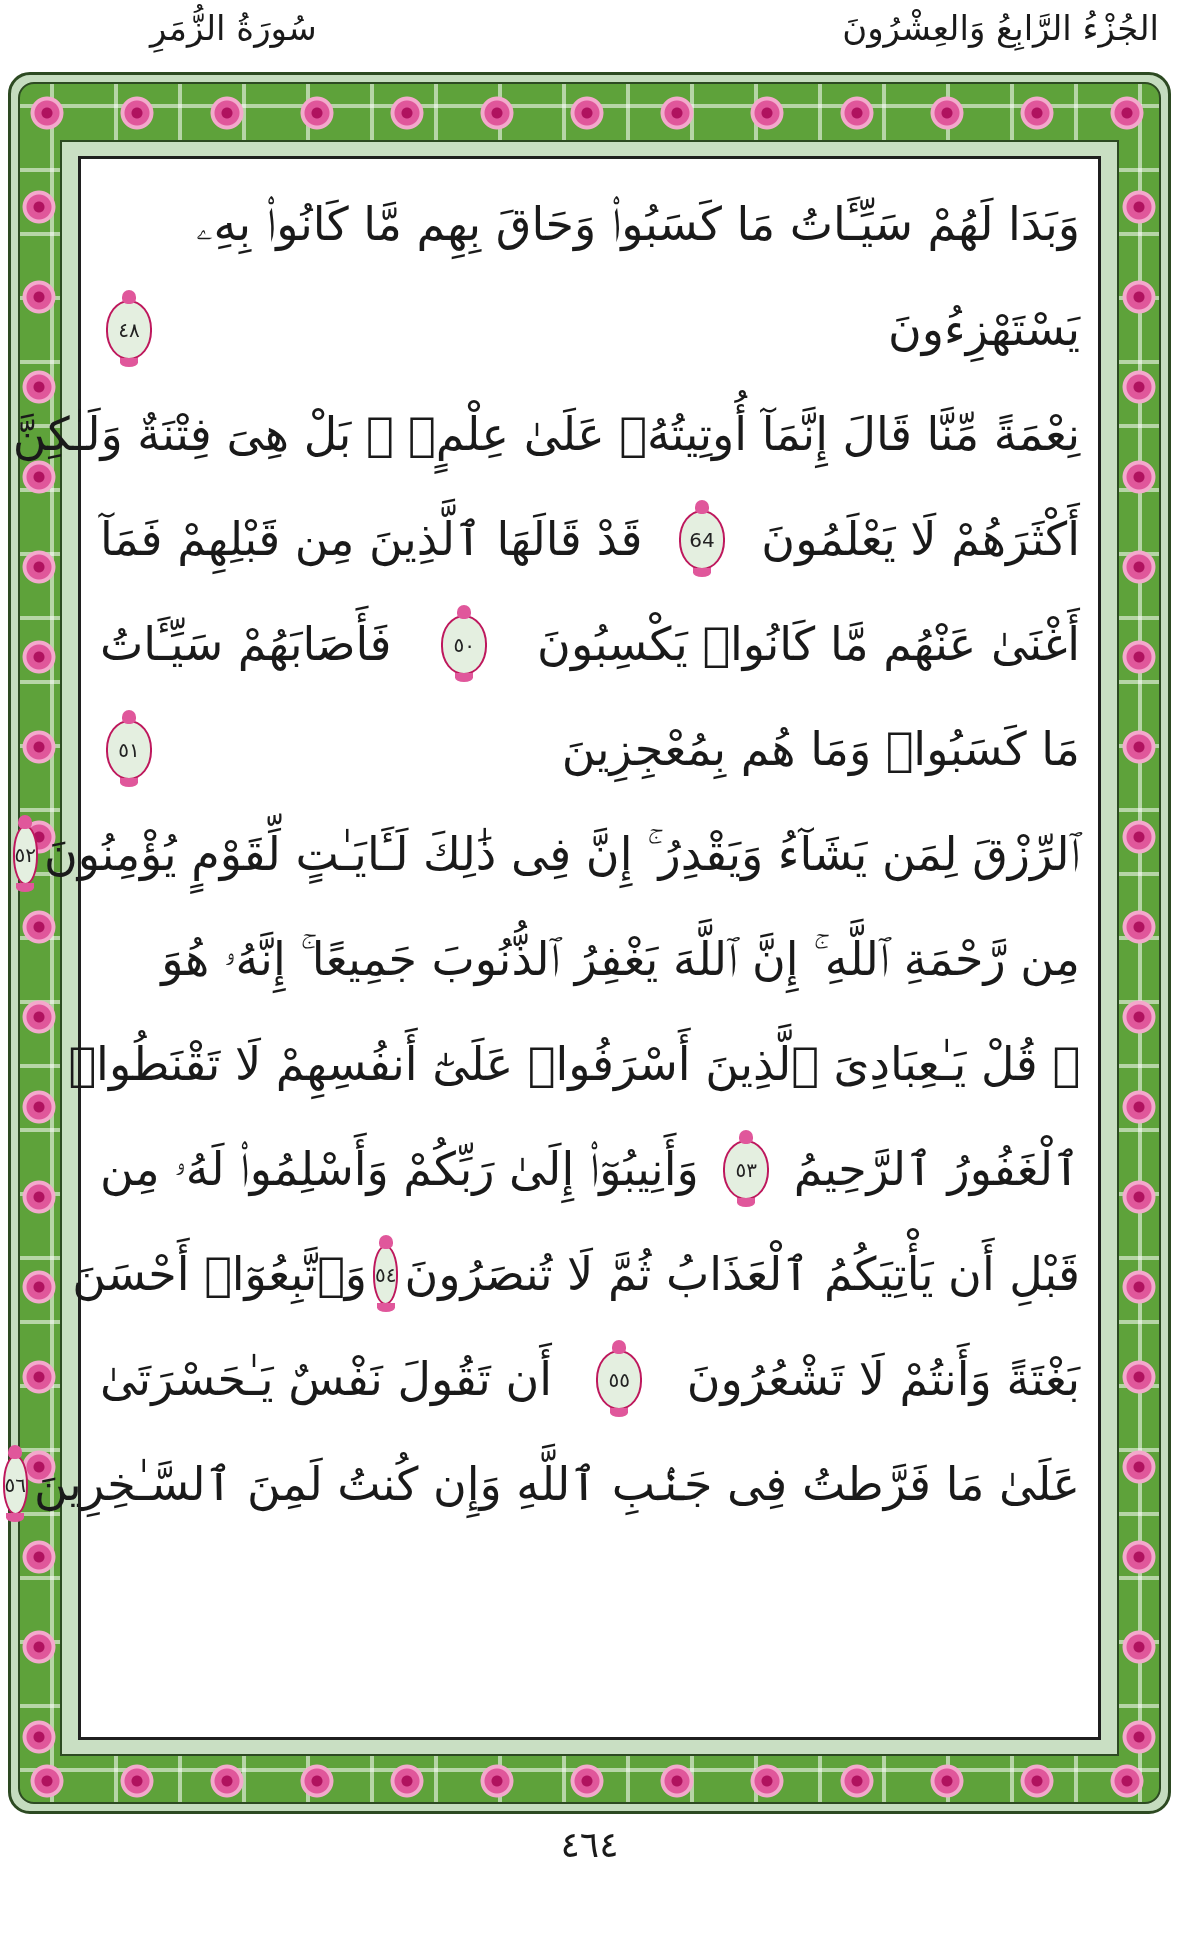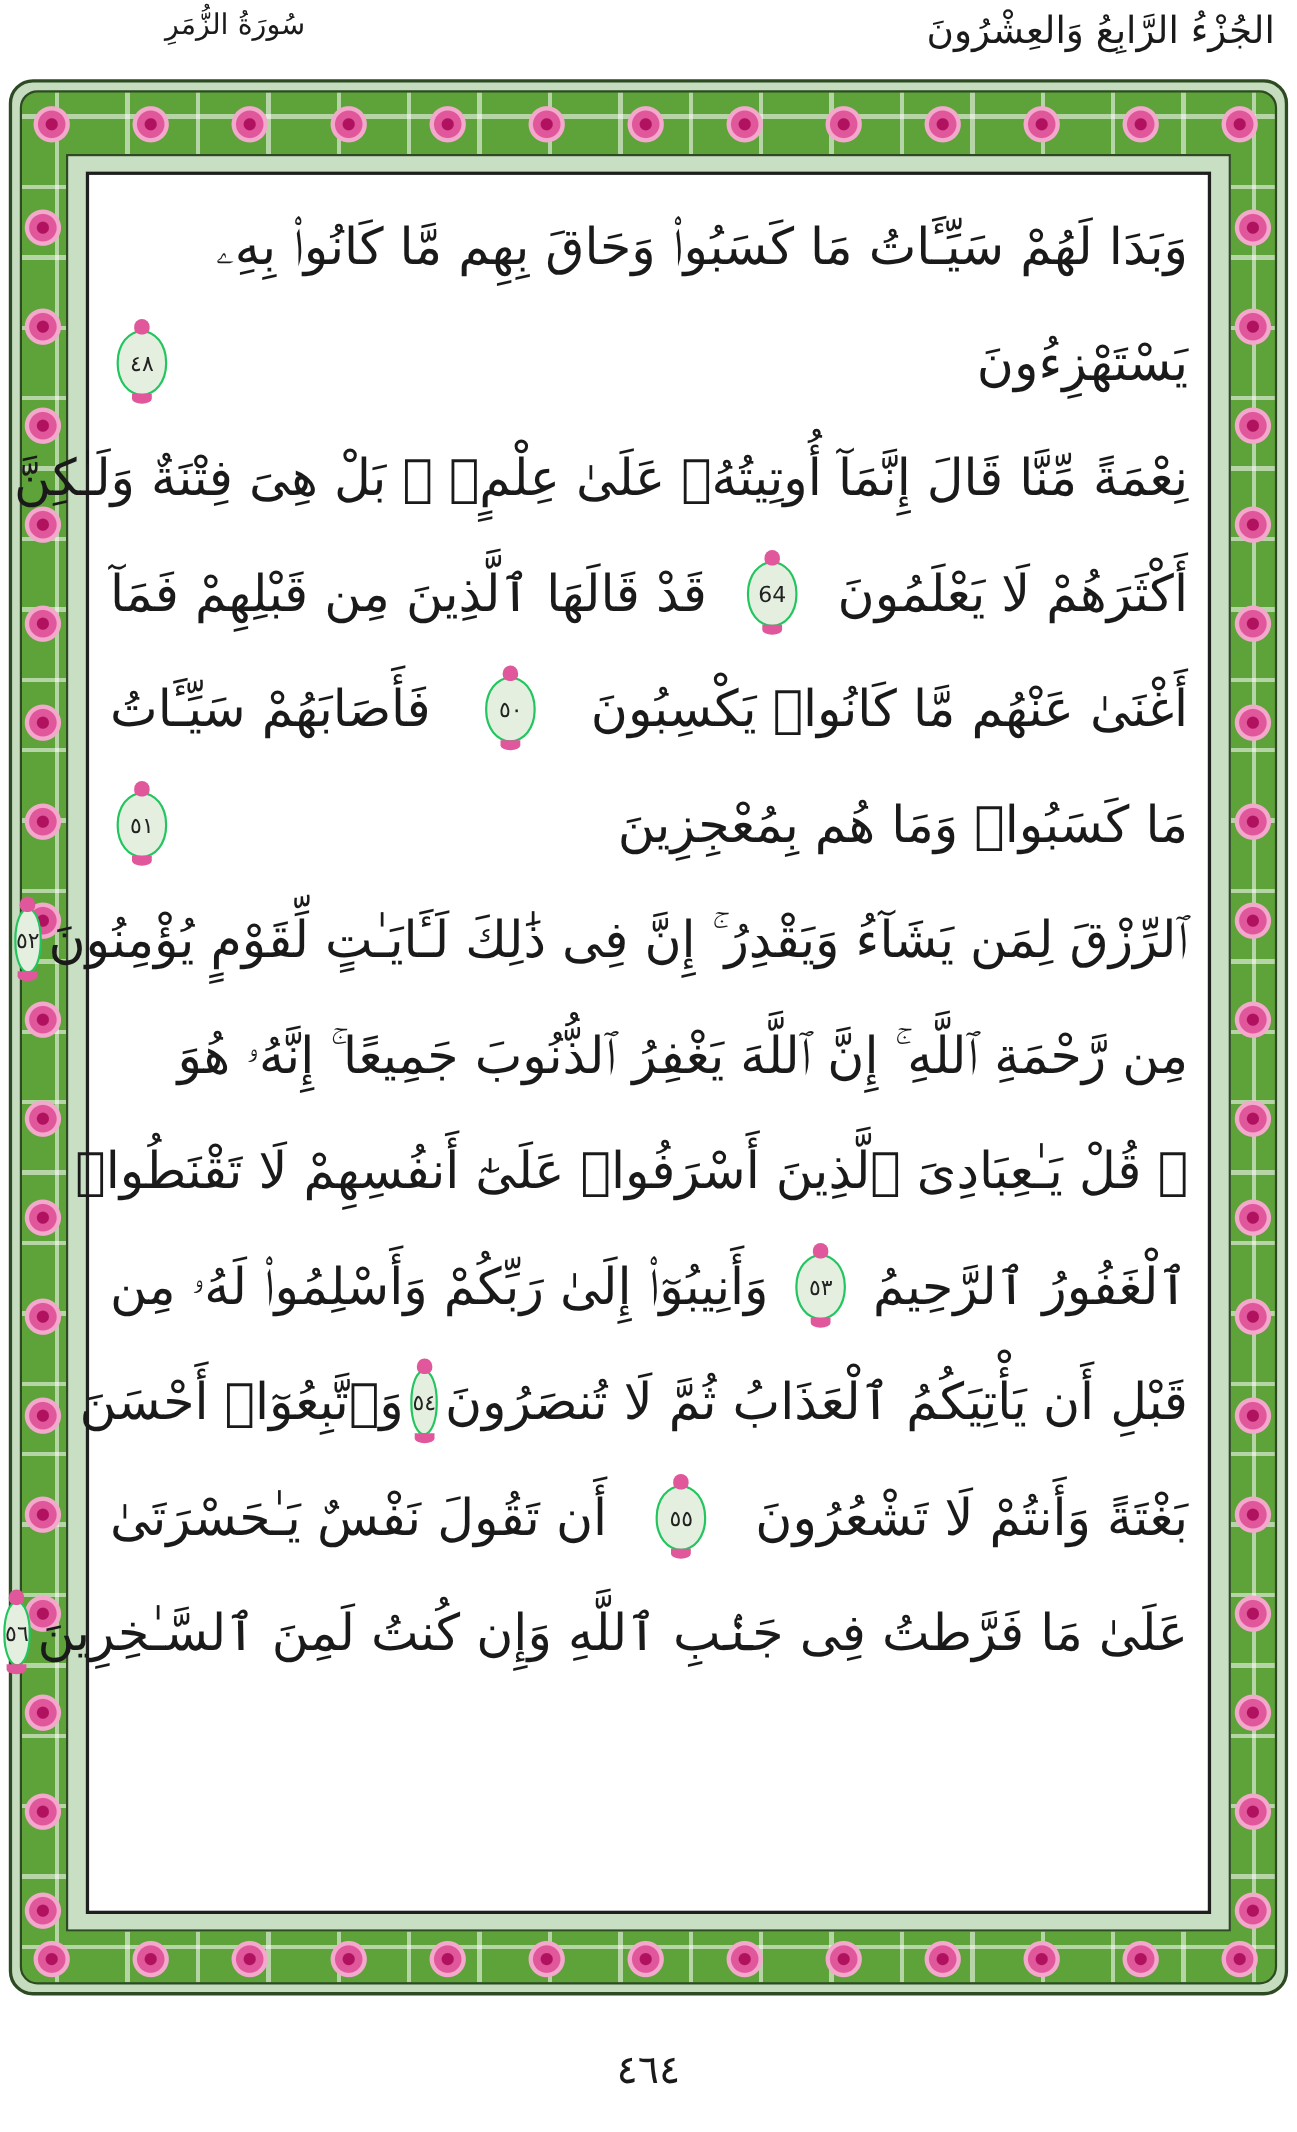--- a/index.html
+++ b/index.html
@@ -8,21 +8,21 @@
     font-family: "DejaVu Sans", sans-serif; color: #1a1a1a;
   }
   .header {
     position: absolute; left: 0; top: 0; width: 1179px; height: 70px;
   }
   .juz-name {
     position: absolute; right: 20px; top: 8px; font-size: 34px; direction: rtl;
     font-family: "DejaVu Sans", sans-serif; color: #1a1a1a;
   }
   .surah-name {
-    position: absolute; left: 150px; top: 8px; font-size: 26px; direction: rtl;
+    position: absolute; left: 150px; top: 8px; font-size: 34px; direction: rtl;
     font-family: "DejaVu Sans", sans-serif; color: #1a1a1a;
   }
   
   .frame-outer {
     position: absolute; left: 8px; top: 72px; width: 1163px; height: 1742px;
     background: #c5dcbf; border: 3px solid #2d4a22; border-radius: 22px; box-sizing: border-box;
   }
   .frame-green {
     position: absolute; left: 18px; top: 82px; width: 1143px; height: 1722px;
     box-sizing: border-box; border-radius: 16px;
@@ -50,34 +50,34 @@
   }
   .line {
     height: 105px; line-height: 105px; font-size: 46px; white-space: nowrap;
     font-family: "DejaVu Sans", sans-serif; color: #1a1a1a;
     display: flex; justify-content: space-between; align-items: center; direction: rtl;
   }
   .line .seg { display: inline-block; }
   .ayah {
     display: inline-flex; align-items: center; justify-content: center;
     width: 46px; height: 60px; border-radius: 50% / 48%;
-    background: #e4efe0; border: 2px solid #22c55e; box-sizing: border-box;
+    background: #e4efe0; border: 2px solid #be185d; box-sizing: border-box;
     font-size: 20px; line-height: 1; position: relative; margin: 0 6px; color: #222;
     font-family: "DejaVu Sans", sans-serif;
   }
   .ayah::before {
     content: ""; position: absolute; top: -12px; left: 50%; transform: translateX(-50%);
     width: 14px; height: 14px; border-radius: 50% 50% 40% 40%; background: #e0579b;
   }
   .ayah::after {
     content: ""; position: absolute; bottom: -9px; left: 50%; transform: translateX(-50%);
     width: 18px; height: 9px; border-radius: 0 0 50% 50%; background: #e0579b;
   }
   .page-number {
-    position: absolute; left: 0; width: 1179px; top: 1862px; text-align: center;
+    position: absolute; left: 0; width: 1179px; top: 1824px; text-align: center;
     font-size: 36px; font-family: "DejaVu Sans", sans-serif; color: #1a1a1a;
   }
 </style>
 </head>
 <body>
 
 <div class="header">
   <div class="juz-name">الجُزْءُ الرَّابِعُ وَالعِشْرُونَ</div>
   <div class="surah-name">سُورَةُ الزُّمَرِ</div>
 </div>

